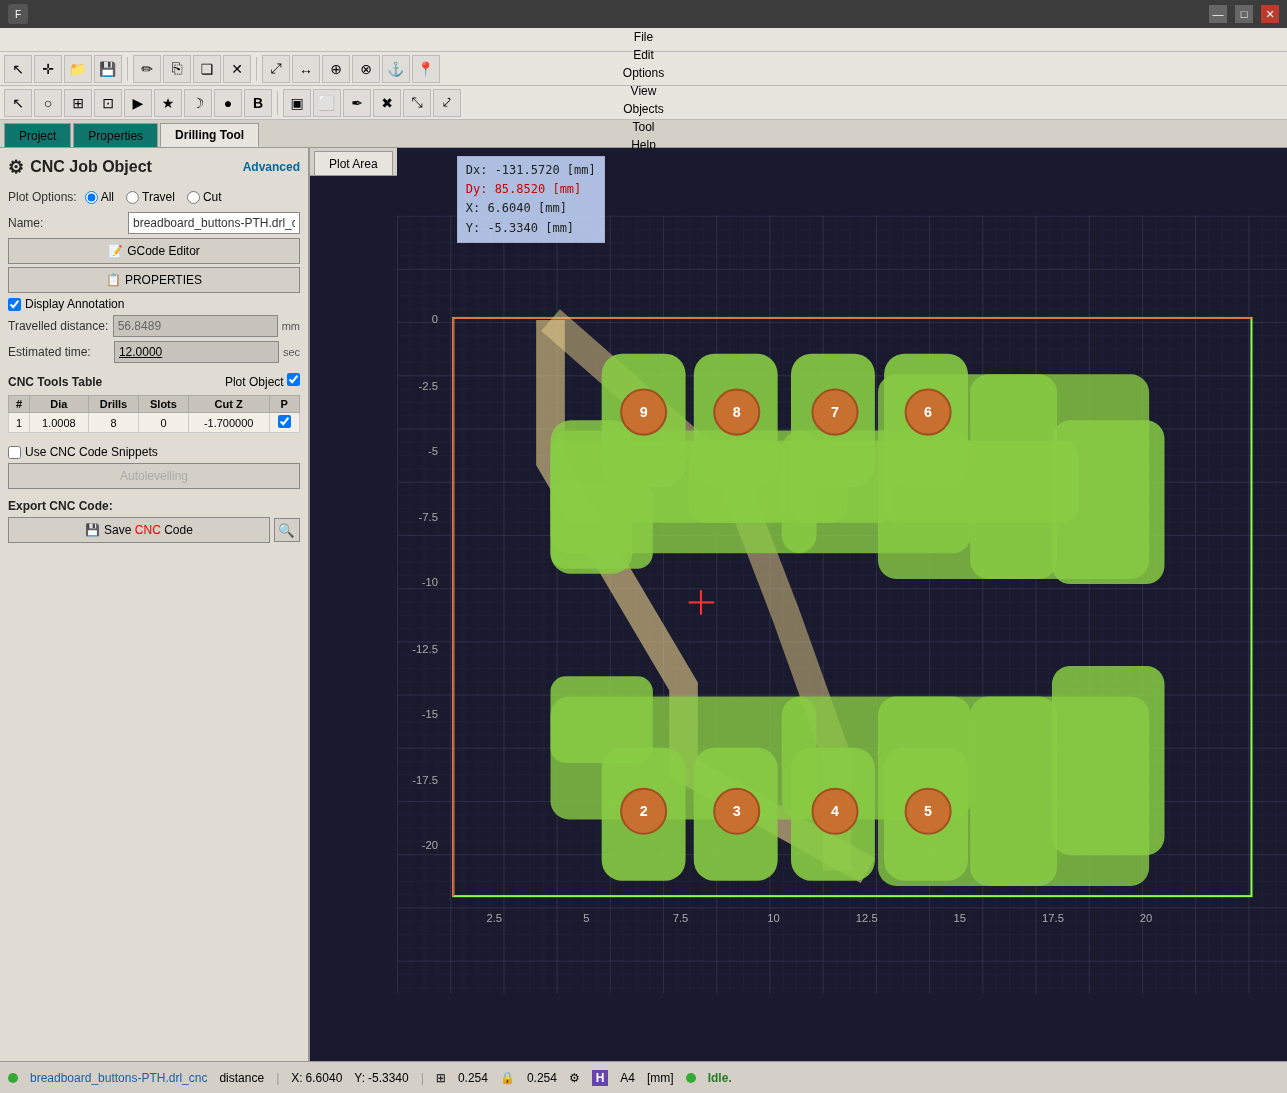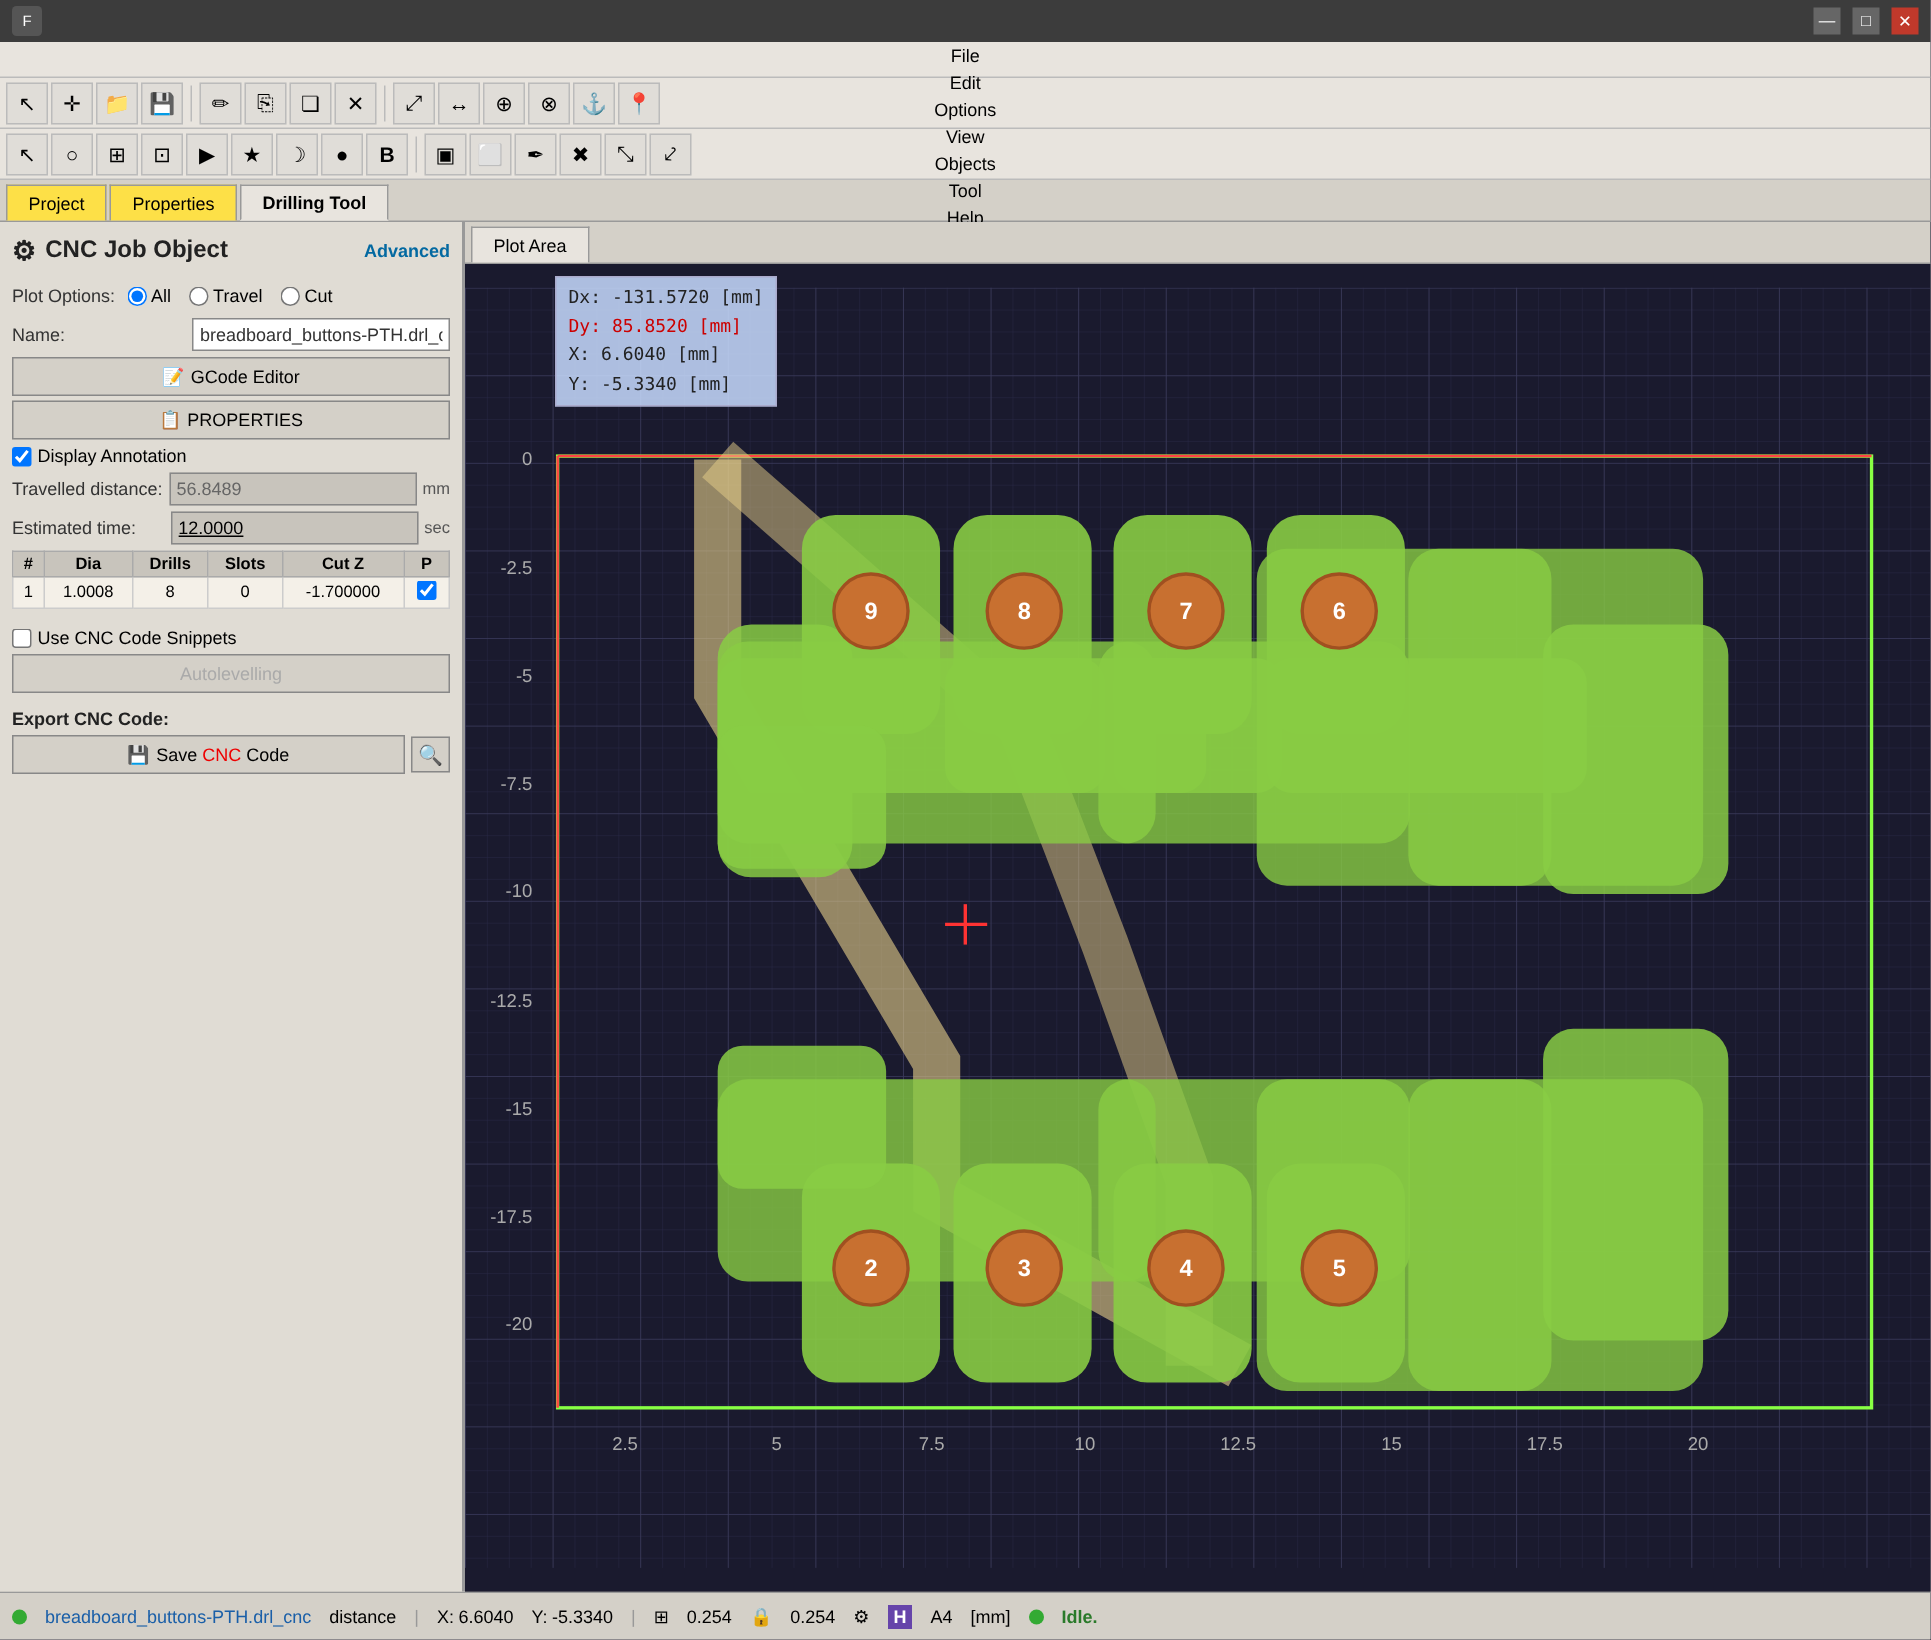--- a/index.html
+++ b/index.html
@@ -65,21 +65,21 @@
     #tabbar {
       background: #d4d0c8;
       height: 28px;
       display: flex;
       align-items: flex-end;
       padding: 0 4px;
       border-bottom: 1px solid #999;
     }
     .tab {
       padding: 4px 14px;
-      background: #fde047;
+      background: #0f766e;
       border: 1px solid #999;
       border-bottom: none;
       cursor: pointer;
       font-size: 12px;
       margin-right: 2px;
       height: 24px;
       display: flex; align-items: center;
     }
     .tab.active {
       background: #e8e4de;
@@ -252,21 +252,21 @@
       background: #e8e4de;
       border: 1px solid #999;
       border-bottom: none;
       font-size: 12px;
       height: 24px;
       display: flex; align-items: center;
     }
 
     .plot-wrapper {
       display: flex;
-      flex-direction: column;
+      flex-direction: row;
       height: 100%;
     }
   </style>
 </head>
 <body>
 
 <div id="titlebar">
   <div id="app-icon" style="width:20px;height:20px;background:#555;border-radius:3px;display:flex;align-items:center;justify-content:center;color:#fff;font-size:10px;">F</div>
   <div id="titlebar-controls">
     <button class="titlebar-btn">—</button>
@@ -380,20 +380,27 @@
       <input class="input-field" value="56.8489" style="color: rgb(102, 102, 102);">
       <span class="input-unit">mm</span>
     </div>
 
     <div class="input-row">
       <span class="input-label">Estimated time:</span>
       <input class="input-field" value="12.0000" style="color: #000000; text-decoration: underline;">
       <span class="input-unit">sec</span>
     </div>
 
+    <div class="tools-table-header">
+      <span class="section-label">CNC Tools Table</span>
+      <span style="font-size:12px;">
+        <span>Plot Object</span>
+        <input type="checkbox" checked="" style="">
+      </span>
+    </div>
 
     <table class="tools-table">
       <thead>
         <tr>
           <th>#</th>
           <th>Dia</th>
           <th>Drills</th>
           <th>Slots</th>
           <th>Cut Z</th>
           <th>P</th>

